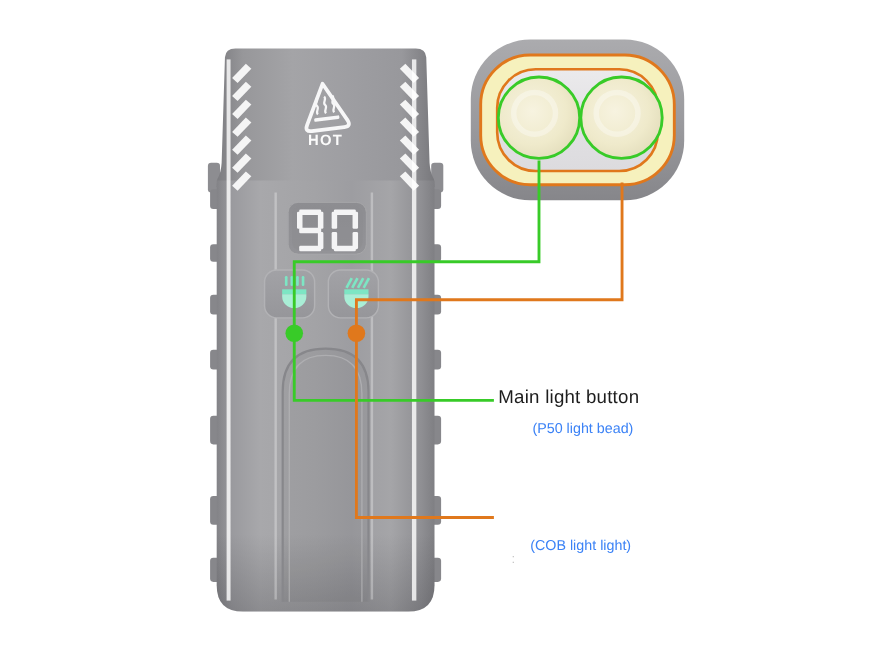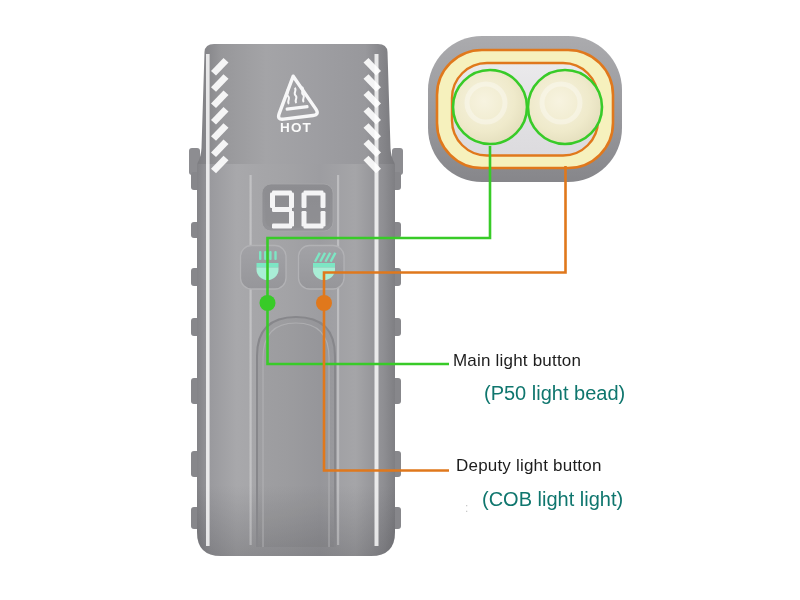--- a/index.html
+++ b/index.html
@@ -1,20 +1,20 @@
 <!DOCTYPE html>
 <html><head>
 <meta charset="utf-8">
 <style>
   html,body{margin:0;padding:0;background:#ffffff;}
   .stage{position:relative;width:660px;height:600px;background:#ffffff;overflow:hidden;
          font-family:"Liberation Sans", sans-serif;}
   .stage svg{position:absolute;left:0;top:0;}
   .callout-title{position:absolute;font-size:17px;color:#1d1d1d;letter-spacing:0.2px;white-space:nowrap;}
-  .callout-sub{position:absolute;font-size:20px;color:#0f766e;white-space:nowrap;}
+  .callout-sub{position:absolute;font-size:13px;color:#3b82f6;white-space:nowrap;}
   .artifact{position:absolute;font-size:12px;color:#c6c6c6;}
   .cob-fill{fill:#f6f1bd;}
   .btn{fill:url(#btnGrad);stroke:#b2b2b5;stroke-width:1.3;}
   .seg{fill:#f4f4f5;}
 </style>
 </head>
 <body>
 
 <div class="stage">
 
@@ -186,17 +186,16 @@
   <g fill="none">
     <polyline points="490,146 490,238 267.5,238 267.5,364 449,364" stroke-width="2.6" stroke="#38cb28"></polyline>
     <polyline points="565.5,166 565.5,272.5 324,272.5 324,470.5 449,470.5" stroke-width="2.6" stroke="#e0781c"></polyline>
     <circle cx="267.5" cy="303" r="8" fill="#38cb28"></circle>
     <circle cx="324" cy="303" r="8" fill="#e0781c"></circle>
   </g>
 </svg>
 
 <div class="callout-title" style="left:453px;top:351px;">Main light button</div>
 <div class="callout-sub" style="left:484px;top:382px;">(P50 light bead)</div>
-<div class="callout-title" style="left:456px;top:456px;">Deputy light button</div>
 <div class="callout-sub" style="left:482px;top:488px;">(COB light light)</div>
 <div class="artifact" style="left:465px;top:501px;">:</div>
 
 </div>
 
 </body></html>

